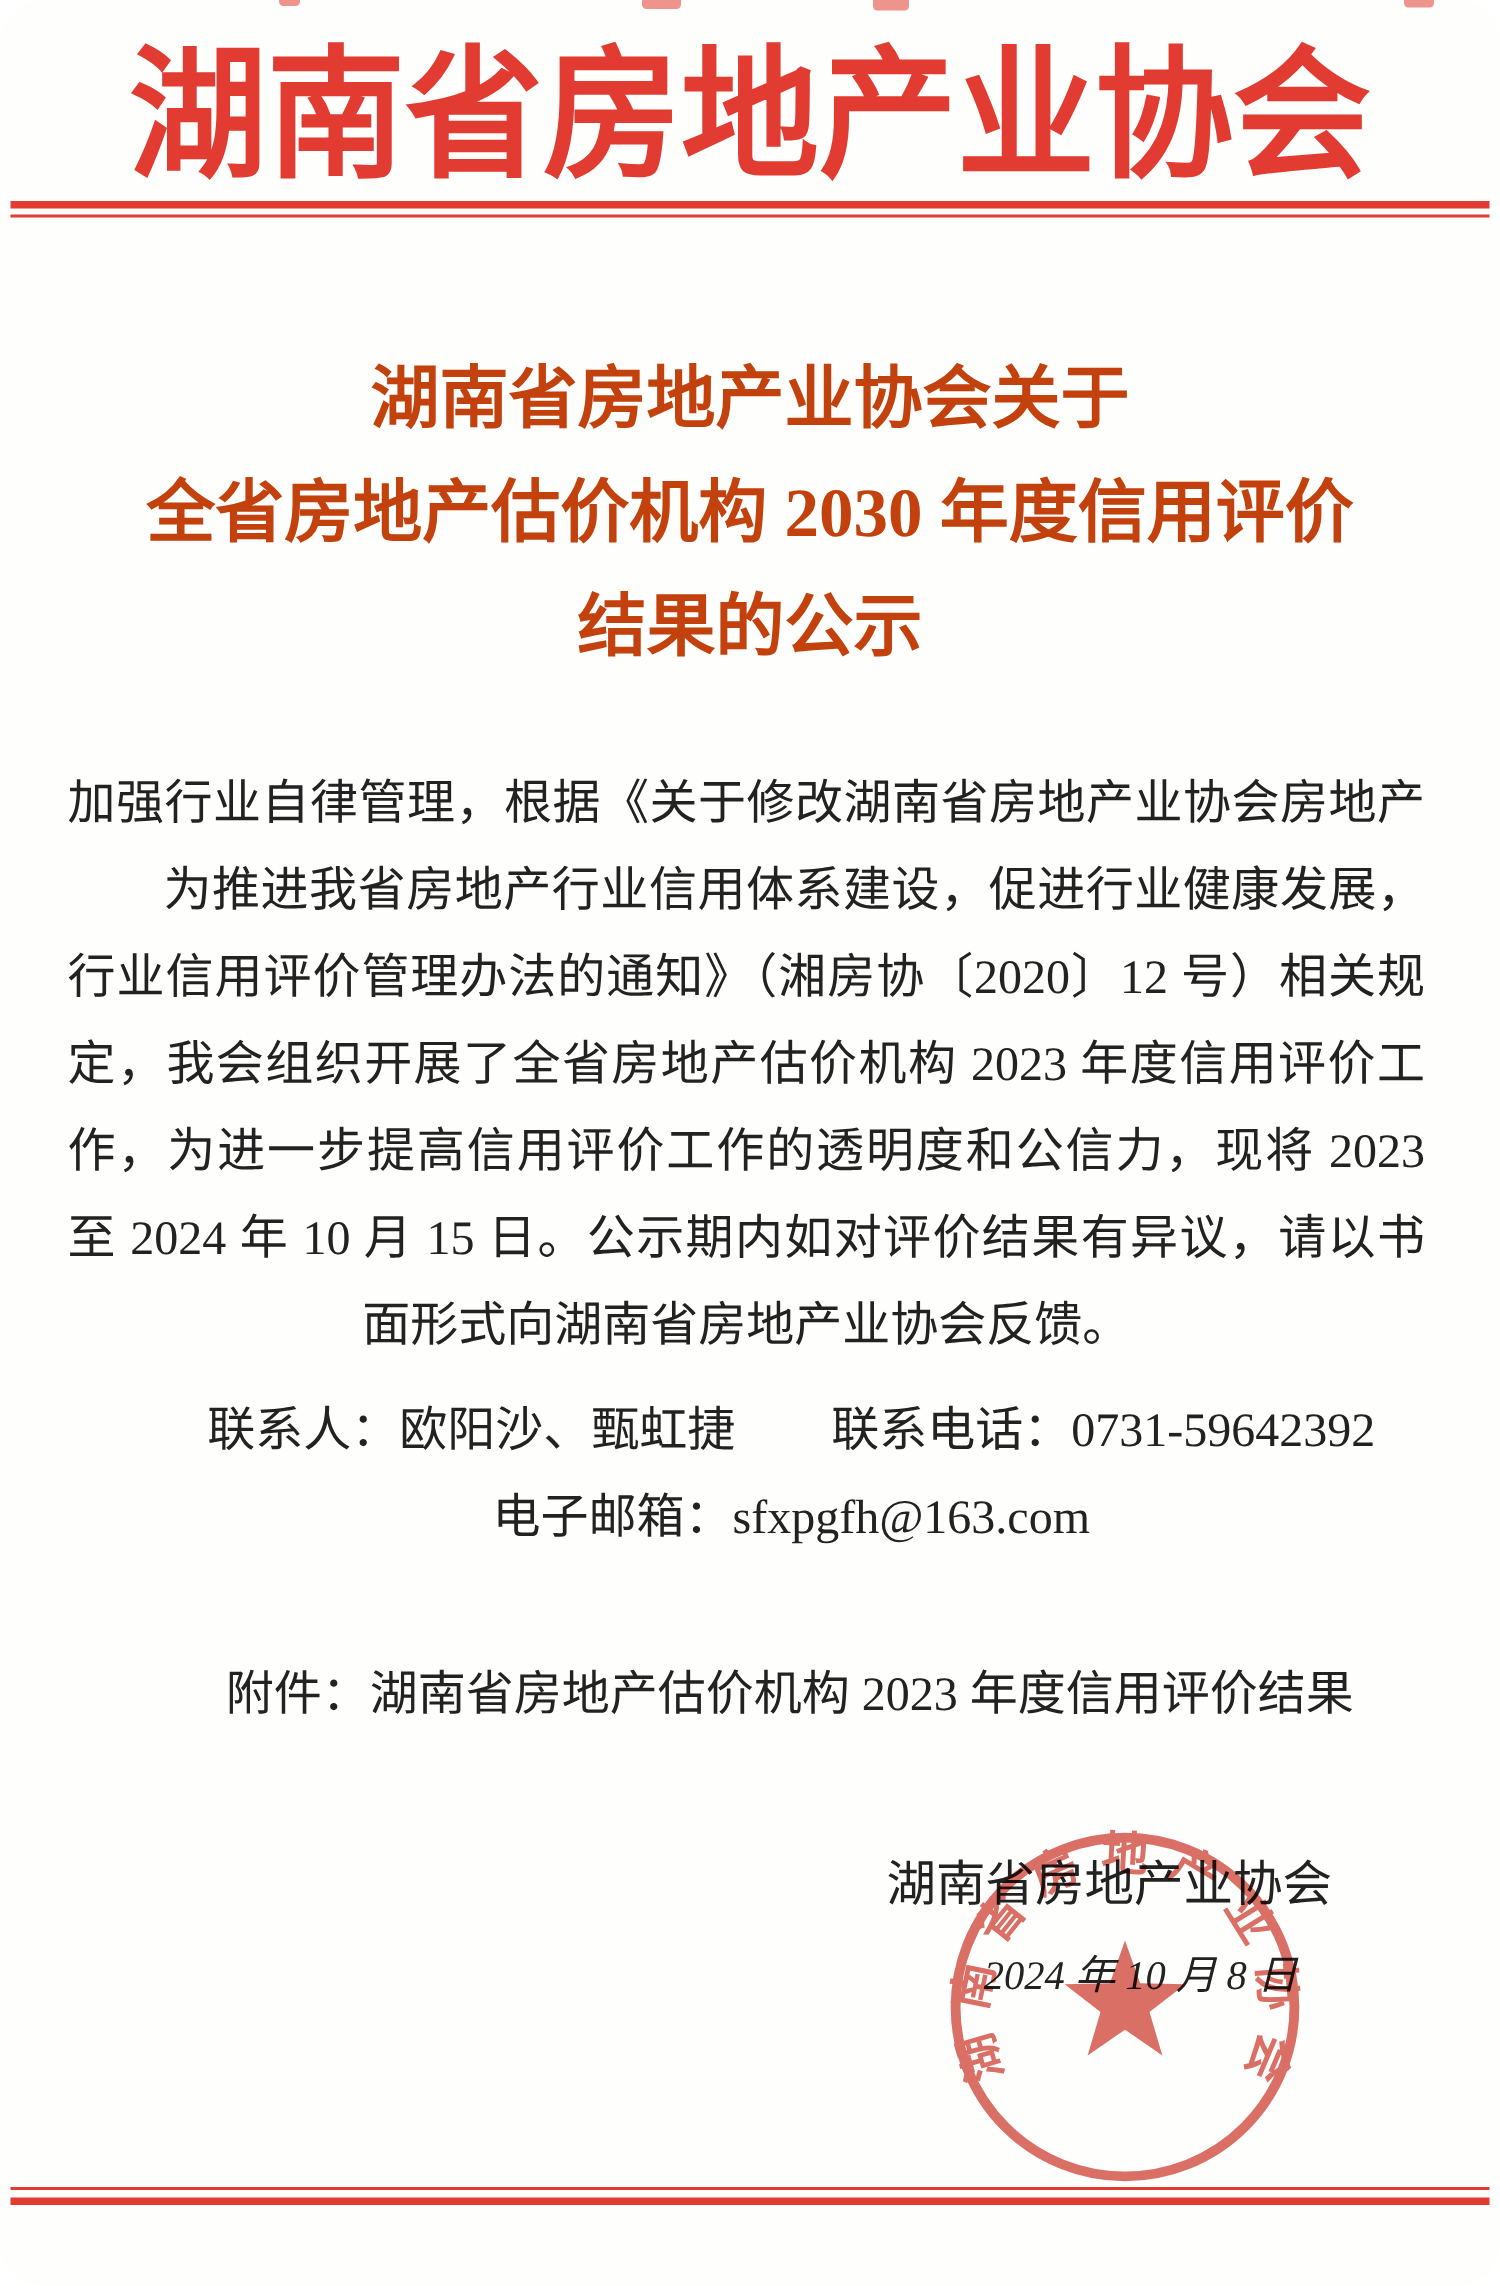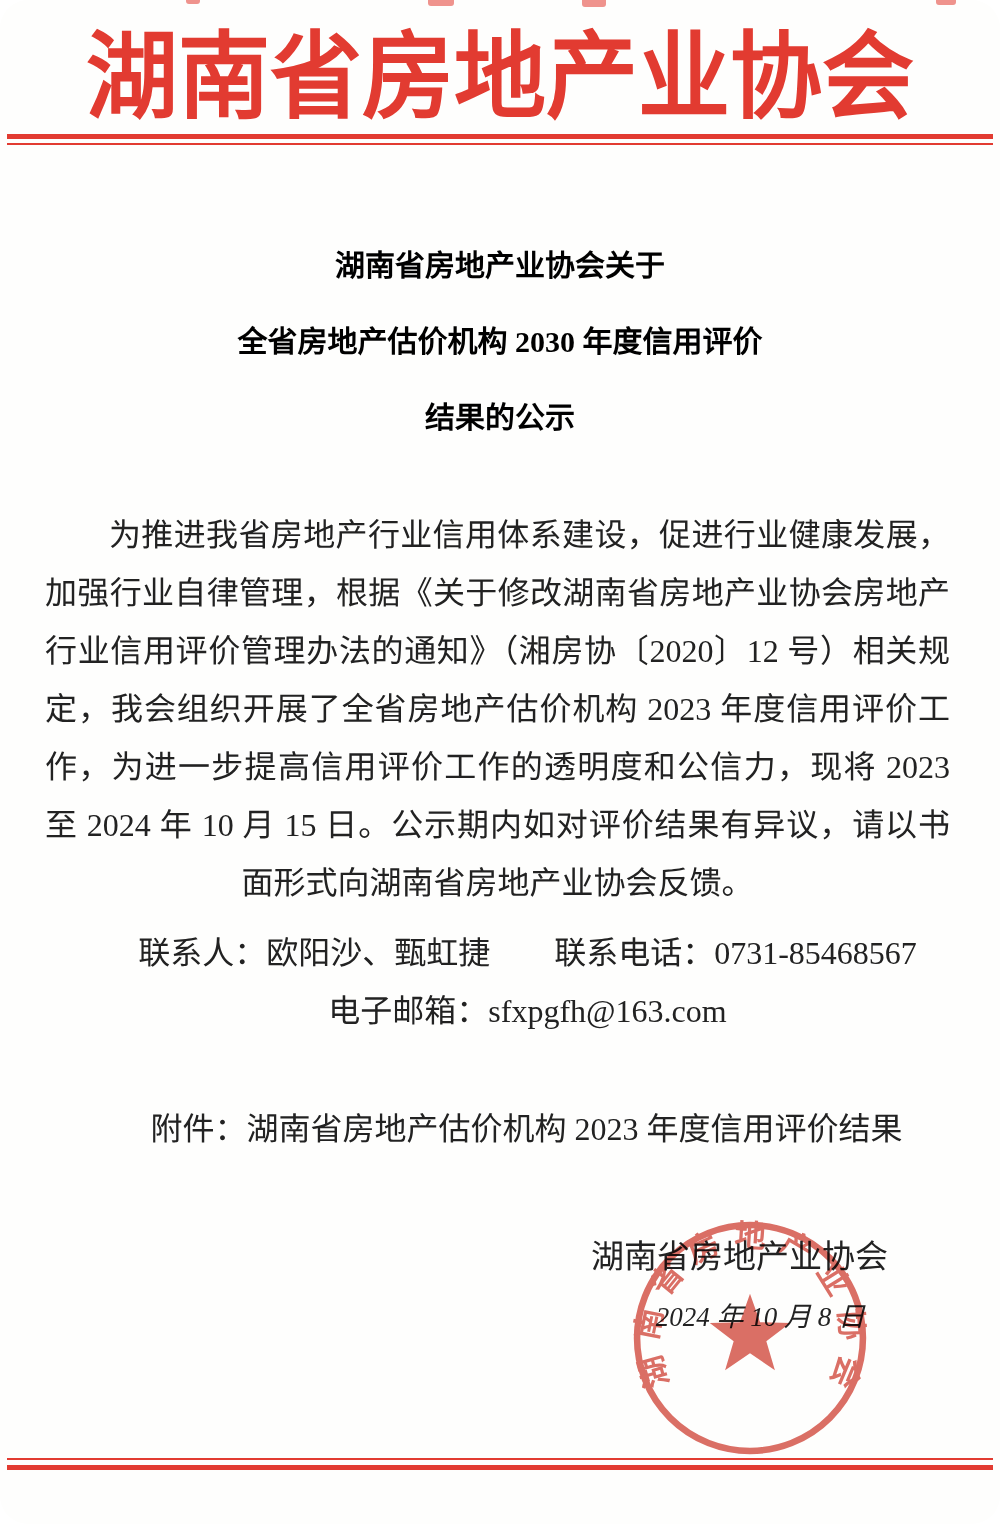--- a/index.html
+++ b/index.html
@@ -43,24 +43,24 @@
     transform:scaleY(1.04);
     transform-origin:top center;
   }
   .rule-thick{height:5px;background:var(--accent-red);margin:4px 7px 0 7px;}
   .rule-thin{height:2px;background:var(--accent-red);margin:4px 7px 0 7px;}
 
   
   .doc-title{
     margin-top:83px;
     text-align:center;
-    font-size:30px;
+    font-size:46px;
     font-weight:bold;
     line-height:76px;
-    color:#000000;
+    color:#c2410c;
   }
   .doc-title div{white-space:nowrap;}
 
   
   .body-block{
     margin-top:50px;
     padding:0 50px 0 45px;
     font-size:32px;
     line-height:58px;
   }
@@ -129,29 +129,29 @@
     <div class="rule-thin"></div>
   </header>
 
   <h1 class="doc-title">
     <div>湖南省房地产业协会关于</div>
     <div>全省房地产估价机构 2030 年度信用评价</div>
     <div>结果的公示</div>
   </h1>
 
   <section class="body-block">
+    <div class="bline jline">加强行业自律管理，根据《关于修改湖南省房地产业协会房地产</div>
     <div class="bline jline indent">为推进我省房地产行业信用体系建设，促进行业健康发展，</div>
-    <div class="bline jline">加强行业自律管理，根据《关于修改湖南省房地产业协会房地产</div>
     <div class="bline jline">行业信用评价管理办法的通知》（湘房协〔2020〕12 号）相关规</div>
     <div class="bline jline">定，我会组织开展了全省房地产估价机构 2023 年度信用评价工</div>
     <div class="bline jline">作，为进一步提高信用评价工作的透明度和公信力，现将 2023</div>
     <div class="bline jline">至 2024 年 10 月 15 日。公示期内如对评价结果有异议，请以书</div>
     <div class="bline">面形式向湖南省房地产业协会反馈。</div>
 
-    <div class="bline contact contact-first">联系人：欧阳沙、甄虹捷　　联系电话：0731-85468567</div>
+    <div class="bline contact contact-first">联系人：欧阳沙、甄虹捷　　联系电话：0731-59642392</div>
     <div class="bline contact">电子邮箱：sfxpgfh@163.com</div>
 
     <div class="bline attachment">附件：湖南省房地产估价机构 2023 年度信用评价结果</div>
   </section>
 
   <div class="sign-org">湖南省房地产业协会</div>
   <div class="sign-date">2024 年 10 月 8 日</div>
 
   <svg class="seal" viewBox="0 0 240 240" xmlns="http://www.w3.org/2000/svg">
     <defs>

